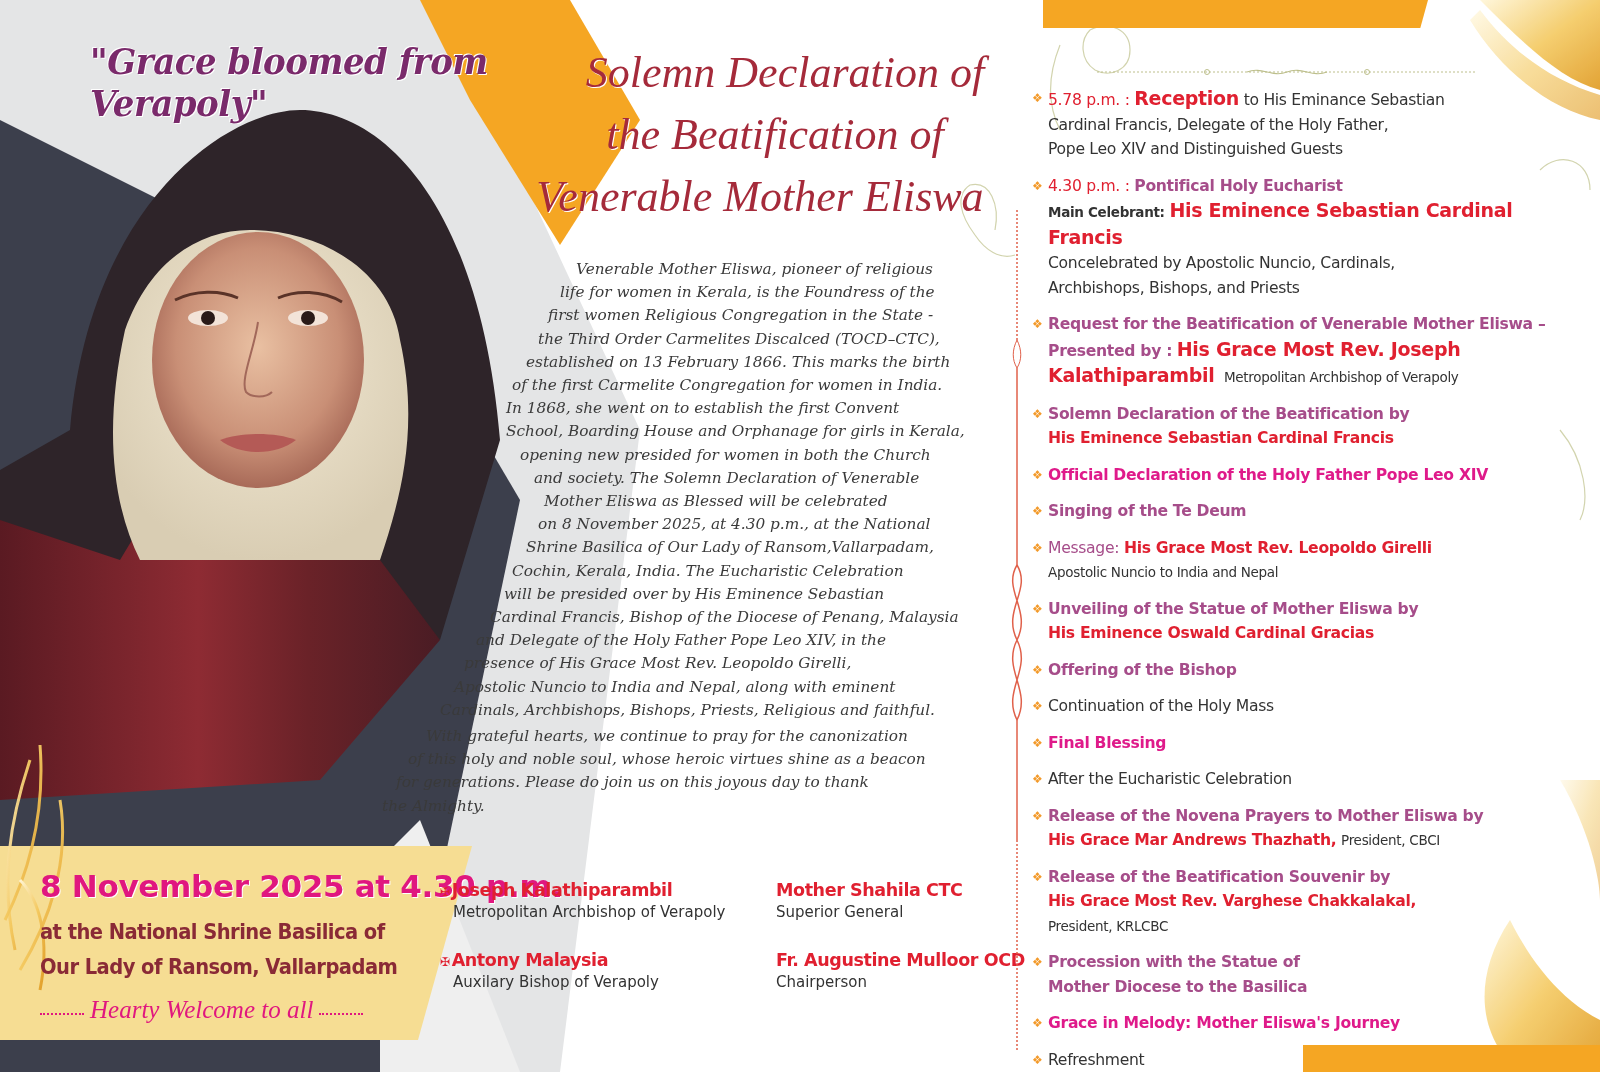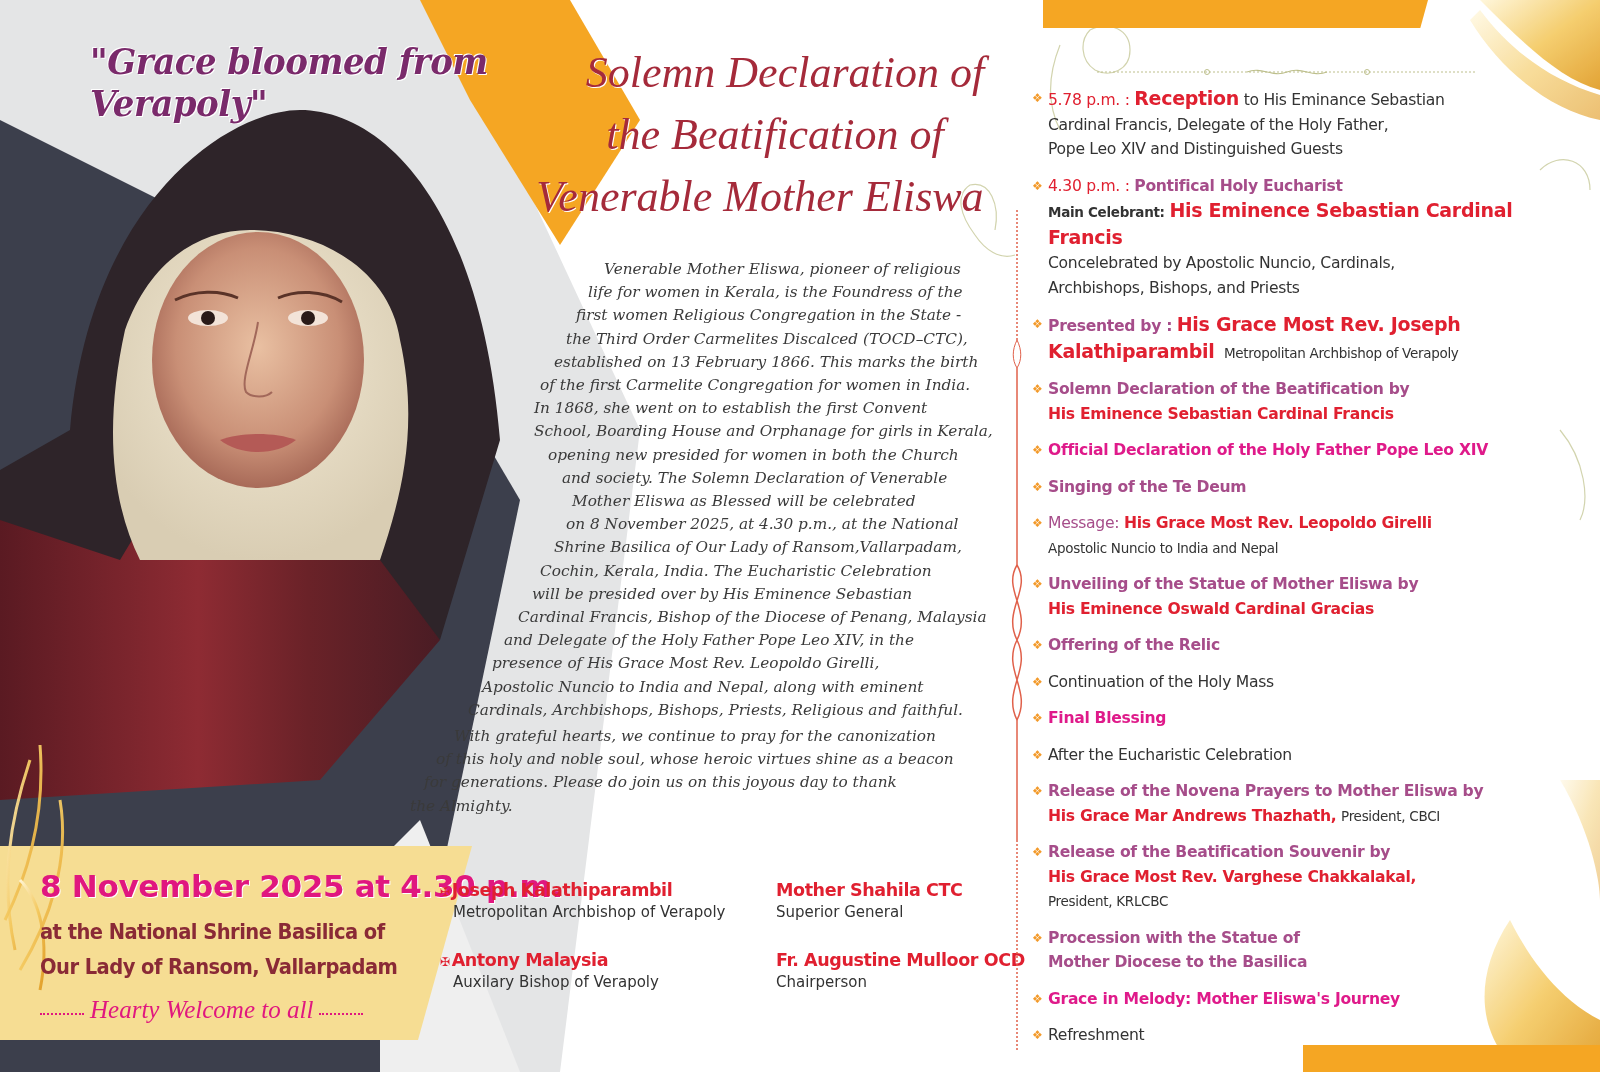--- a/index.html
+++ b/index.html
@@ -28,21 +28,21 @@
     text-shadow: 1px 1px 0 #ffffff;
   }
   .title .l1 { display: block; padding-left: 20px; }
   .title .l2 { display: block; padding-left: 0px; }
   .title .l3 { display: block; margin-left: -30px; }
 
   
   .intro {
     position: absolute; left: 388px; top: 258px; width: 620px;
     font-family: "DejaVu Serif", serif; font-style: italic;
-    font-size: 15.3px; line-height: 23.2px; color: #3a3a3a; margin-left: 28px;
+    font-size: 15.3px; line-height: 23.2px; color: #3a3a3a;
   }
   .intro .ln { display: block; white-space: nowrap; }
   .date-main {
     position: absolute; left: 40px; top: 868px;
     font-family: "DejaVu Sans", sans-serif; font-weight: bold; font-size: 31px;
     color: #e0177f; letter-spacing: -0.3px;
     text-shadow: 1px 1px 0 #fff;
   }
   .venue {
     position: absolute; left: 40px; top: 915px;
@@ -270,20 +270,21 @@
       <span class="bullet">❖</span>
       <span class="c-red">4.30 p.m. :</span>
       <span class="c-purple b">Pontifical Holy Eucharist</span>
       <span class="blk"><span class="b sm c-dark">Main Celebrant:</span> <span class="c-red b lg">His Eminence Sebastian Cardinal Francis</span></span>
       <span class="blk">Concelebrated by Apostolic Nuncio, Cardinals,</span>
       <span class="blk">Archbishops, Bishops, and Priests</span>
     </div>
 
     <div class="item">
       <span class="bullet">❖</span>
+      <span class="c-purple b blk">Request for the Beatification of Venerable Mother Eliswa –</span>
       <span class="blk"><span class="c-purple b">Presented by :</span> <span class="c-red b lg">His Grace Most Rev. Joseph</span></span>
       <span class="blk"><span class="c-red b lg">Kalathiparambil</span>&nbsp; <span class="sm">Metropolitan Archbishop of Verapoly</span></span>
     </div>
 
     <div class="item">
       <span class="bullet">❖</span>
       <span class="c-purple b blk">Solemn Declaration of the Beatification  by</span>
       <span class="c-red b blk">His Eminence Sebastian Cardinal Francis</span>
     </div>
 
@@ -305,21 +306,21 @@
     </div>
 
     <div class="item">
       <span class="bullet">❖</span>
       <span class="c-purple b blk">Unveiling of the Statue of Mother Eliswa by</span>
       <span class="c-red b blk">His Eminence Oswald Cardinal Gracias</span>
     </div>
 
     <div class="item">
       <span class="bullet">❖</span>
-      <span class="c-purple b">Offering of the Relic</span>
+      <span class="c-purple b">Offering of the Bishop</span>
     </div>
 
     <div class="item">
       <span class="bullet">❖</span>
       <span class="c-dark">Continuation of the Holy Mass</span>
     </div>
 
     <div class="item">
       <span class="bullet">❖</span>
       <span class="c-magenta b">Final Blessing</span>

